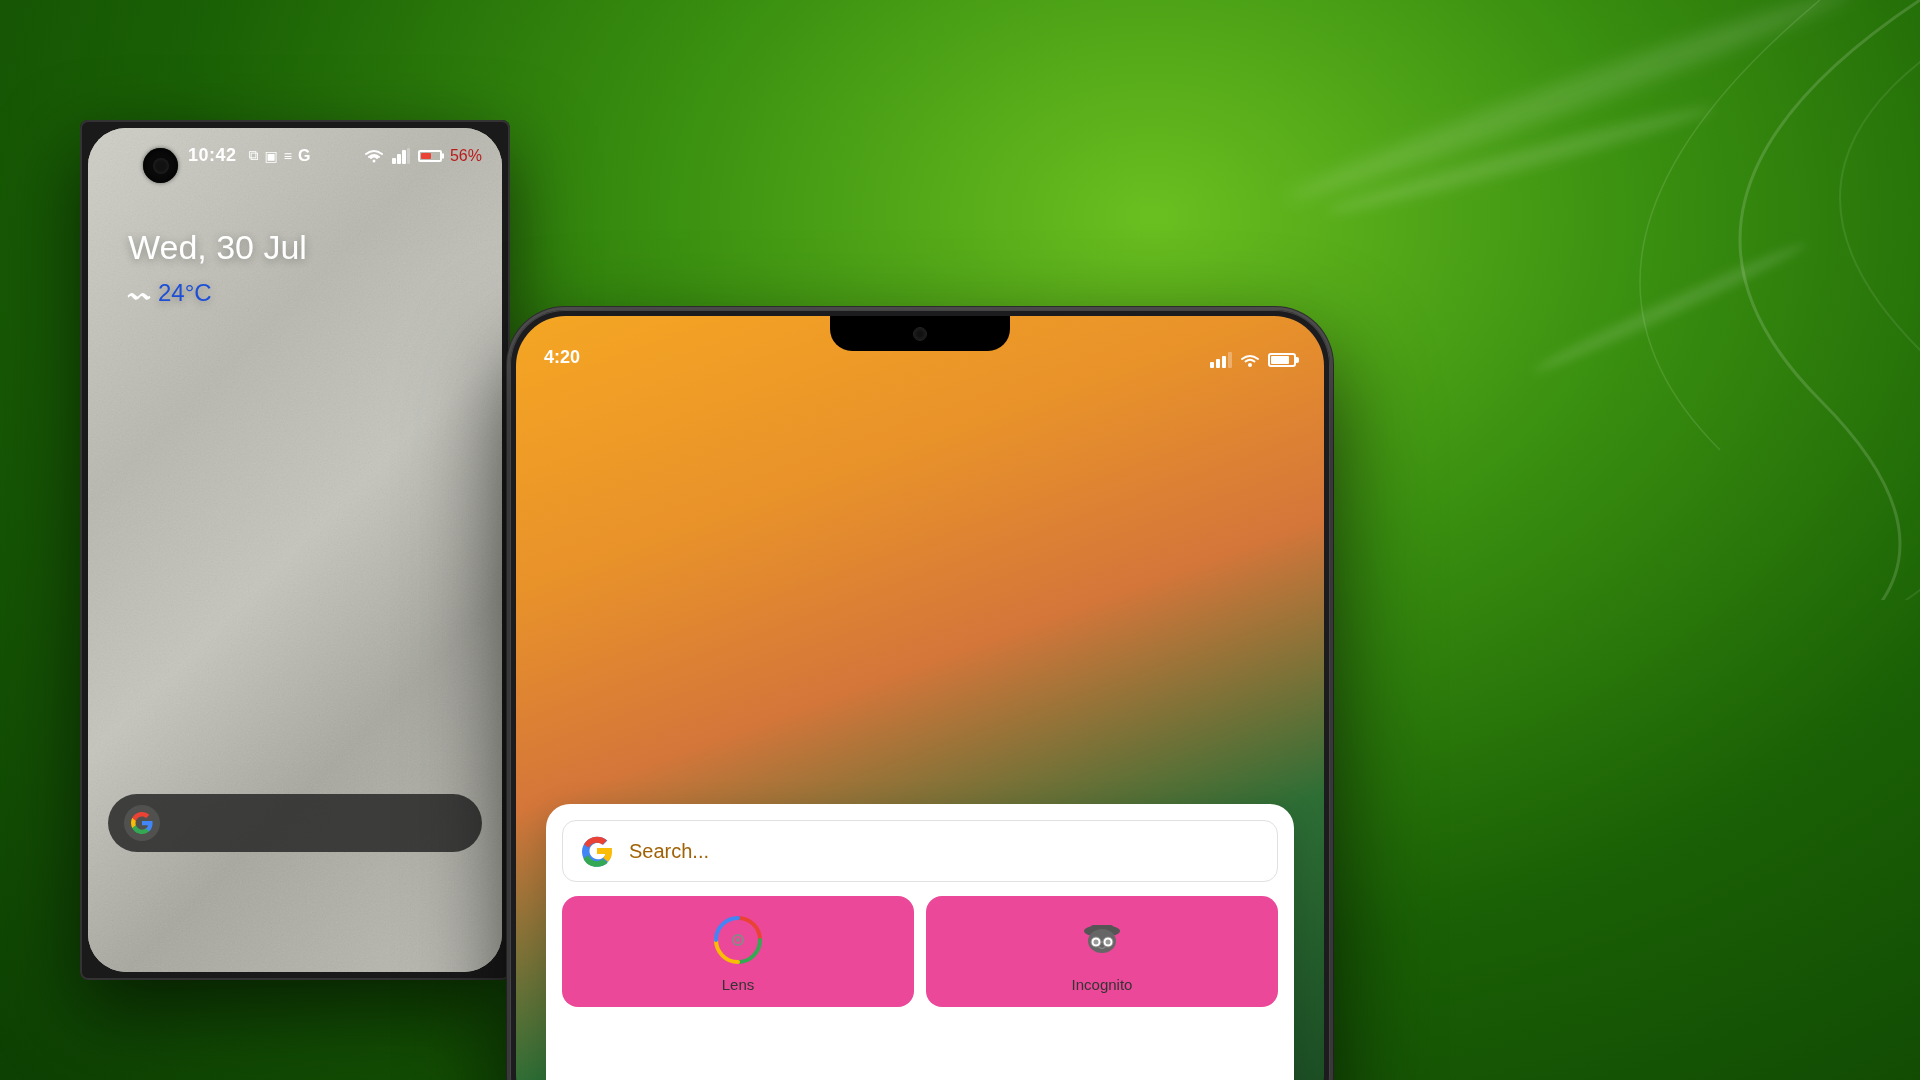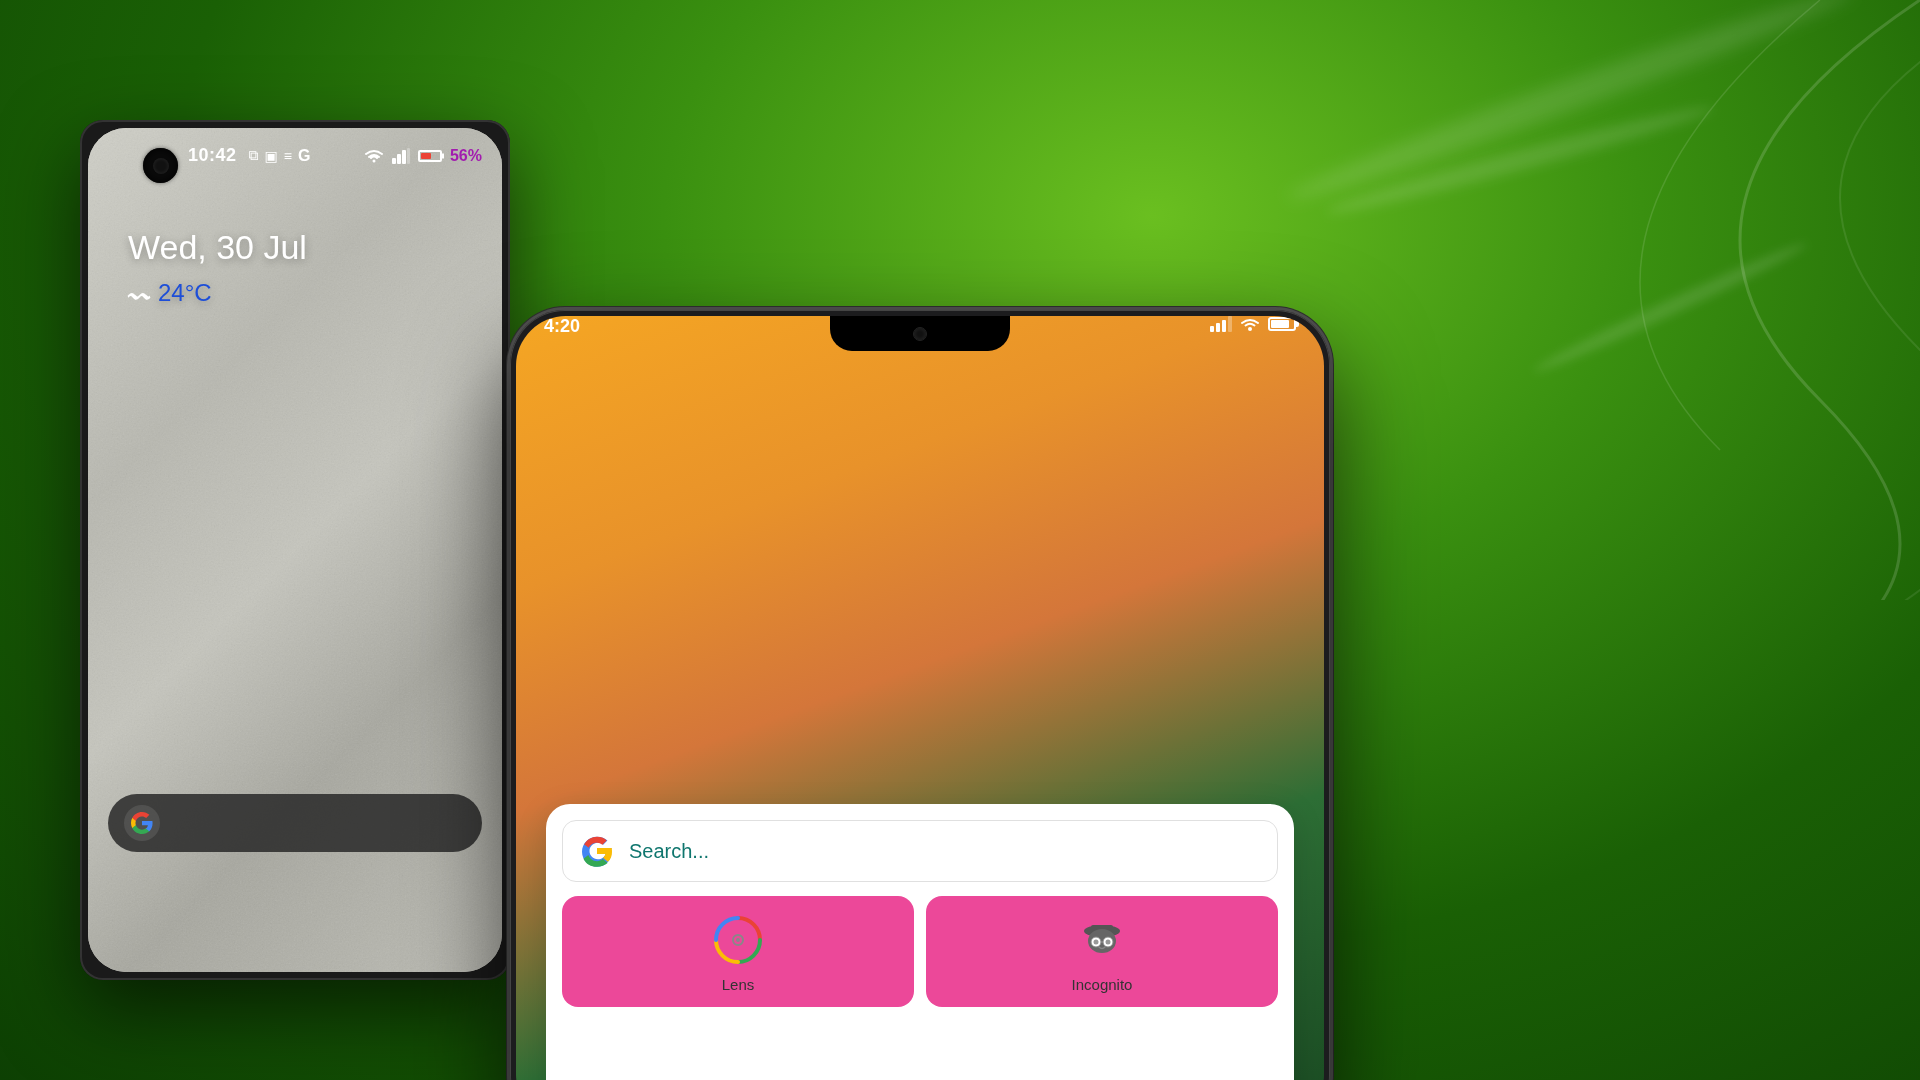--- a/index.html
+++ b/index.html
@@ -58,21 +58,21 @@
     }
 
     
     .android-phone {
       position: absolute;
       left: 80px;
       top: 120px;
       width: 430px;
       height: 860px;
       background: #1a1a1a;
-      border-radius: 23px;
+      border-radius: 8px;
       box-shadow: 0 30px 80px rgba(0,0,0,0.6), inset 0 0 0 2px #333;
       overflow: hidden;
       z-index: 3;
     }
 
     .android-screen {
       position: absolute;
       top: 8px; left: 8px; right: 8px; bottom: 8px;
       border-radius: 38px;
       overflow: hidden;
@@ -139,23 +139,23 @@
     .android-right-status {
       position: absolute;
       right: 20px;
       top: 50%;
       transform: translateY(-50%);
       display: flex;
       align-items: center;
       gap: 8px;
     }
     .battery-text {
-      color: #a21caf;
+      color: #b91c1c;
       font-size: 16px;
-      font-weight: 700;
+      font-weight: 400;
     }
 
     
     .android-date {
       position: absolute;
       top: 100px;
       left: 40px;
       z-index: 8;
     }
     .android-date-text {
@@ -266,21 +266,21 @@
       border: 1px solid #222;
       box-shadow: inset 0 0 4px rgba(255,255,255,0.1);
     }
 
     
     .iphone-status-bar {
       position: absolute;
       top: 0; left: 0; right: 0;
       height: 52px;
       display: flex;
-      align-items: flex-start;
+      align-items: flex-end;
       justify-content: space-between;
       padding: 0 28px;
       z-index: 15;
     }
     .iphone-time {
       font-size: 18px;
       font-weight: 600;
       color: #fff;
     }
     .iphone-status-right {
@@ -357,21 +357,21 @@
     }
 
     
     .google-g {
       width: 36px;
       height: 36px;
       flex-shrink: 0;
     }
 
     .widget-search-text {
-      color: #0f766e;
+      color: #a16207;
       font-size: 20px;
       font-weight: 400;
     }
 
     
     .widget-actions {
       display: flex;
       gap: 12px;
     }
     .widget-action-btn {

